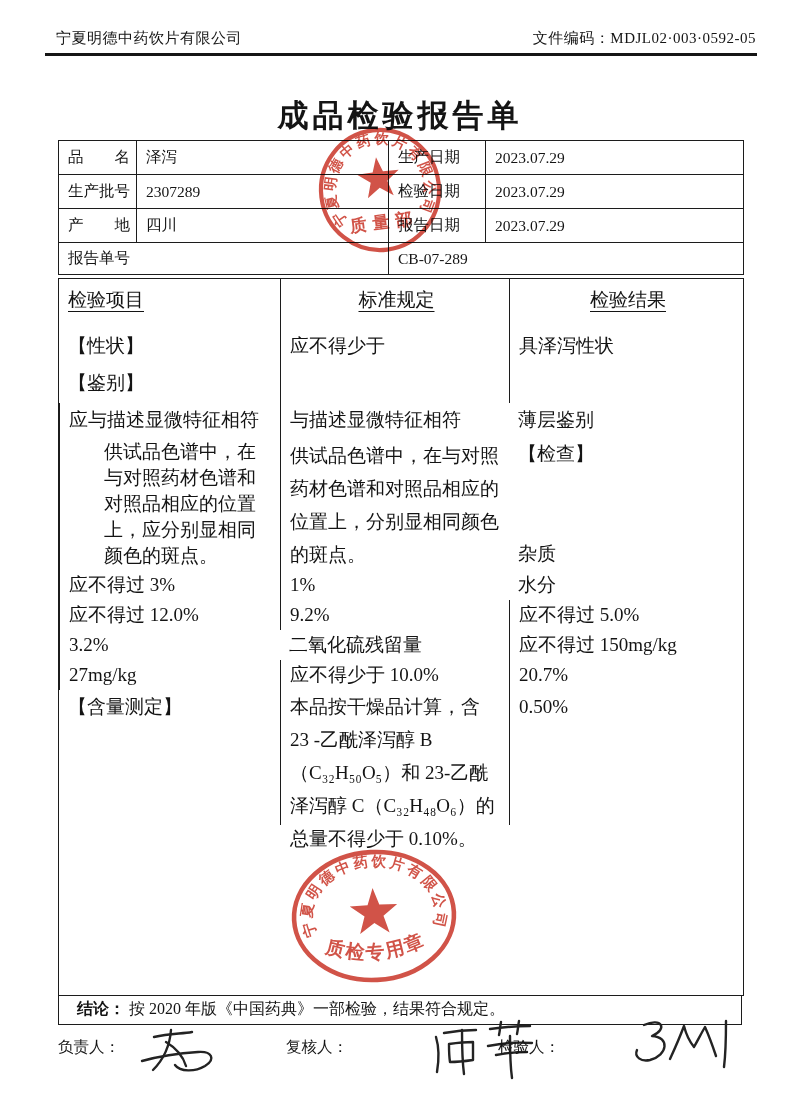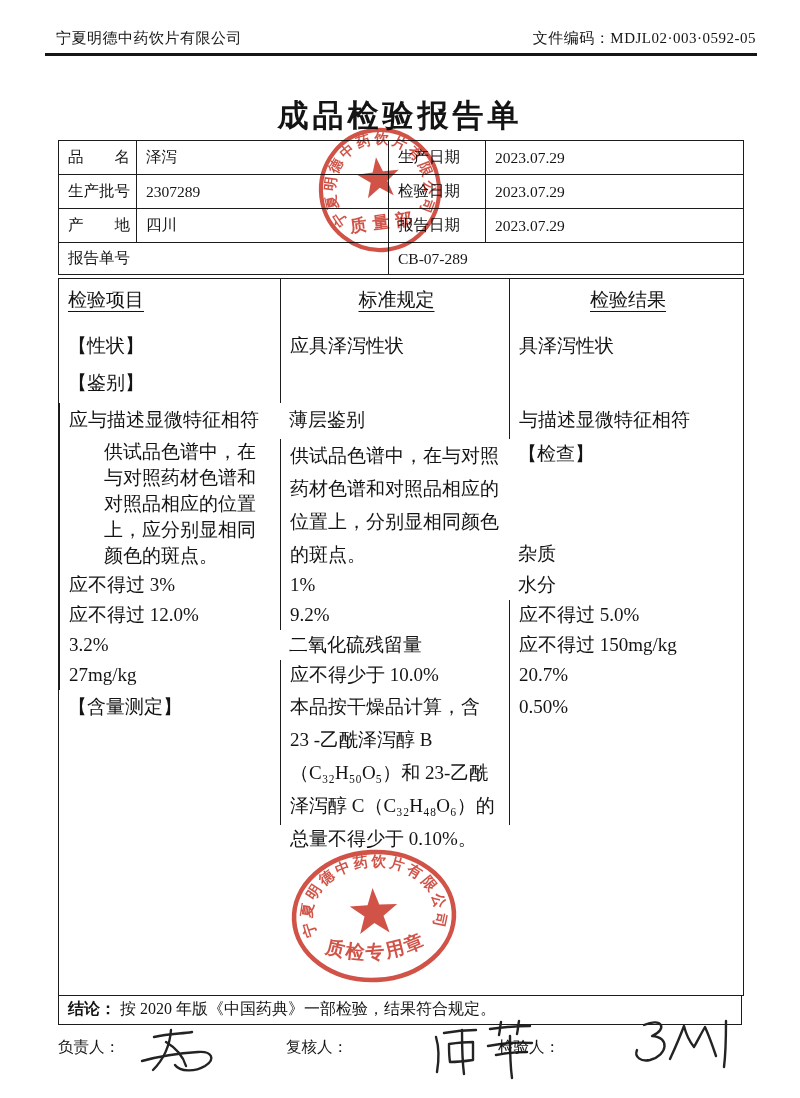--- a/index.html
+++ b/index.html
@@ -30,21 +30,21 @@
       grid-template-rows:50px 37px 37px 36px 100px 31px 30px 30px 30px 30px 30px 105px auto;}
   .mc{border-left:1.5px solid #1c1c1c;padding:0 6px 0 9px;font-size:19px;overflow:visible;}
   .mc.c1{border-left:none;}
   .mh{padding-top:8px;}
   .mh span{text-decoration:underline;text-underline-offset:5px;}
   .mh.c2,.mh.c3{text-align:center;}
 
   
   .concl{position:absolute;top:995px;left:58px;width:684px;height:30px;box-sizing:border-box;
          border:1.5px solid #1c1c1c;border-top:none;display:flex;align-items:center;
-         padding-left:9px;font-size:16px;}
+         padding-left:18px;font-size:16px;}
   .concl .b{font-weight:bold;margin-right:4px;}
   .sig{position:absolute;top:1031px;left:58px;width:700px;height:62px;font-size:15.5px;}
   .sig .slabel{position:absolute;top:6px;}
   .sig svg{position:absolute;}
   .sig path{fill:none;stroke:#232323;stroke-width:2.4;stroke-linecap:round;stroke-linejoin:round;}
 
   
   .stamp{position:absolute;mix-blend-mode:multiply;opacity:.85;color:#c93527;}
   .stamp svg{display:block;}
   .stamp text{fill:currentColor;font-family:"Liberation Serif","DejaVu Serif",serif;font-weight:bold;}
@@ -87,28 +87,28 @@
         <div class="cell">报告单号</div>
         <div class="cell">CB-07-289</div>
       </div>
     </div>
 
   <div class="mt">
     <div class="mc c1 mh"><span>检验项目</span></div>
     <div class="mc c2 mh"><span>标准规定</span></div>
     <div class="mc c3 mh"><span>检验结果</span></div>
   <div class="mc c1" style="line-height: 33px;">【性状】</div>
-      <div class="mc c2" style="line-height: 33px;">应具泽泻性状</div>
+      <div class="mc c2" style="line-height: 33px;">应不得少于</div>
       <div class="mc c3" style="line-height: 33px;">具泽泻性状</div>
       <div class="mc c1" style="line-height: 33px;">【鉴别】</div>
       <div class="mc c2" style="line-height: 33px;"></div>
       <div class="mc c3" style="line-height: 33px;"></div>
       <div class="mc c2" style="line-height: 33px;">应与描述显微特征相符</div>
+      <div class="mc c3" style="line-height: 33px;">与描述显微特征相符</div>
       <div class="mc c1" style="line-height: 33px;">薄层鉴别</div>
-      <div class="mc c3" style="line-height: 33px;">与描述显微特征相符</div>
       <div class="mc c2" style="line-height: 26px; padding-left: 44px;">供试品色谱中，在与对照药材色谱和对照品相应的位置上，应分别显相同颜色的斑点。</div>
       <div class="mc c3" style="line-height: 33px;">供试品色谱中，在与对照药材色谱和对照品相应的位置上，分别显相同颜色的斑点。</div>
       <div class="mc c1" style="line-height: 30px;">【检查】</div>
       <div class="mc c2" style="line-height: 30px;"></div>
       <div class="mc c3" style="line-height: 30px;"></div>
       <div class="mc c1" style="line-height: 30px;">杂质</div>
       <div class="mc c2" style="line-height: 30px;">应不得过 3%</div>
       <div class="mc c3" style="line-height: 30px;">1%</div>
       <div class="mc c1" style="line-height: 30px;">水分</div>
       <div class="mc c2" style="line-height: 30px;">应不得过 12.0%</div>

